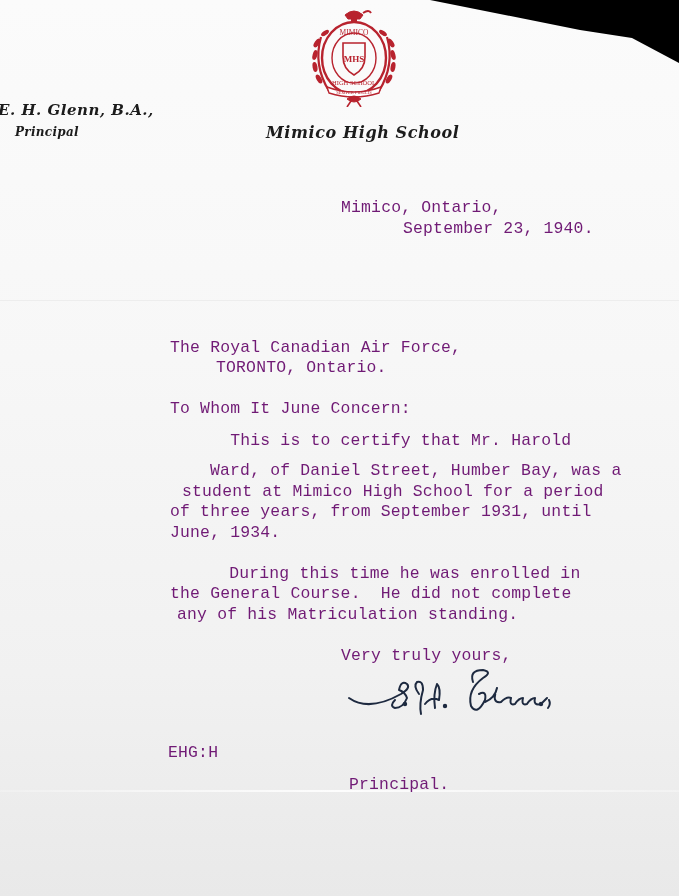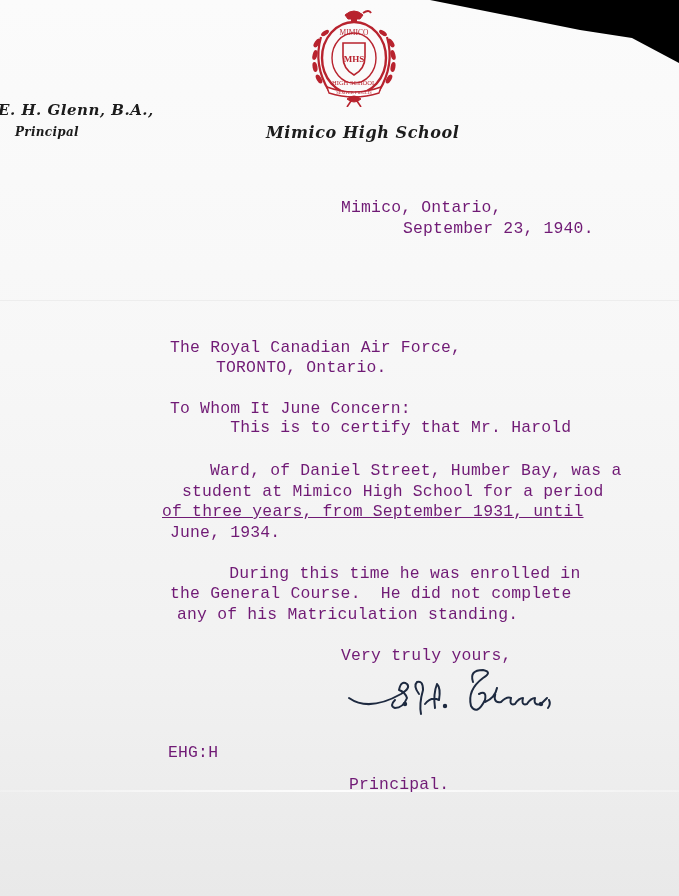--- a/index.html
+++ b/index.html
@@ -103,24 +103,24 @@
 <div class="tw" style="left:403px; top:219px;">September 23, 1940.</div>
 
 <div>
   <div class="tw" style="left:170px; top:338px;">The Royal Canadian Air Force,</div>
   <div class="tw" style="left:170px; top:358px;margin-left:46px;">TORONTO, Ontario.</div>
 </div>
 
 <div class="tw" style="left:170px; top:399px;">To Whom It June Concern:</div>
 
 <div>
-  <div class="tw" style="left:180px; top:418px;">     This is to certify that Mr. Harold</div>
+  <div class="tw" style="left:180px; top:431px;">     This is to certify that Mr. Harold</div>
   <div class="tw" style="left:170px; top:461px;margin-left:40px;">Ward, of Daniel Street, Humber Bay, was a</div>
   <div class="tw" style="left:170px; top:482px;margin-left:12px;">student at Mimico High School for a period</div>
-  <div class="tw" style="left:162px; top:502px;text-decoration:underline;">of three years, from September 1931, until</div>
+  <div class="tw" style="left:170px; top:502px;">of three years, from September 1931, until</div>
   <div class="tw" style="left:170px; top:523px;">June, 1934.</div>
 </div>
 
 <div>
   <div class="tw" style="left:179px; top:564px;">     During this time he was enrolled in</div>
   <div class="tw" style="left:170px; top:584px;">the General Course.  He did not complete</div>
   <div class="tw" style="left:177px; top:605px;font-family:Liberation Mono, monospace;">any of his Matriculation standing.</div>
 </div>
 
 <div class="tw" style="left:341px; top:646px;">Very truly yours,</div>

